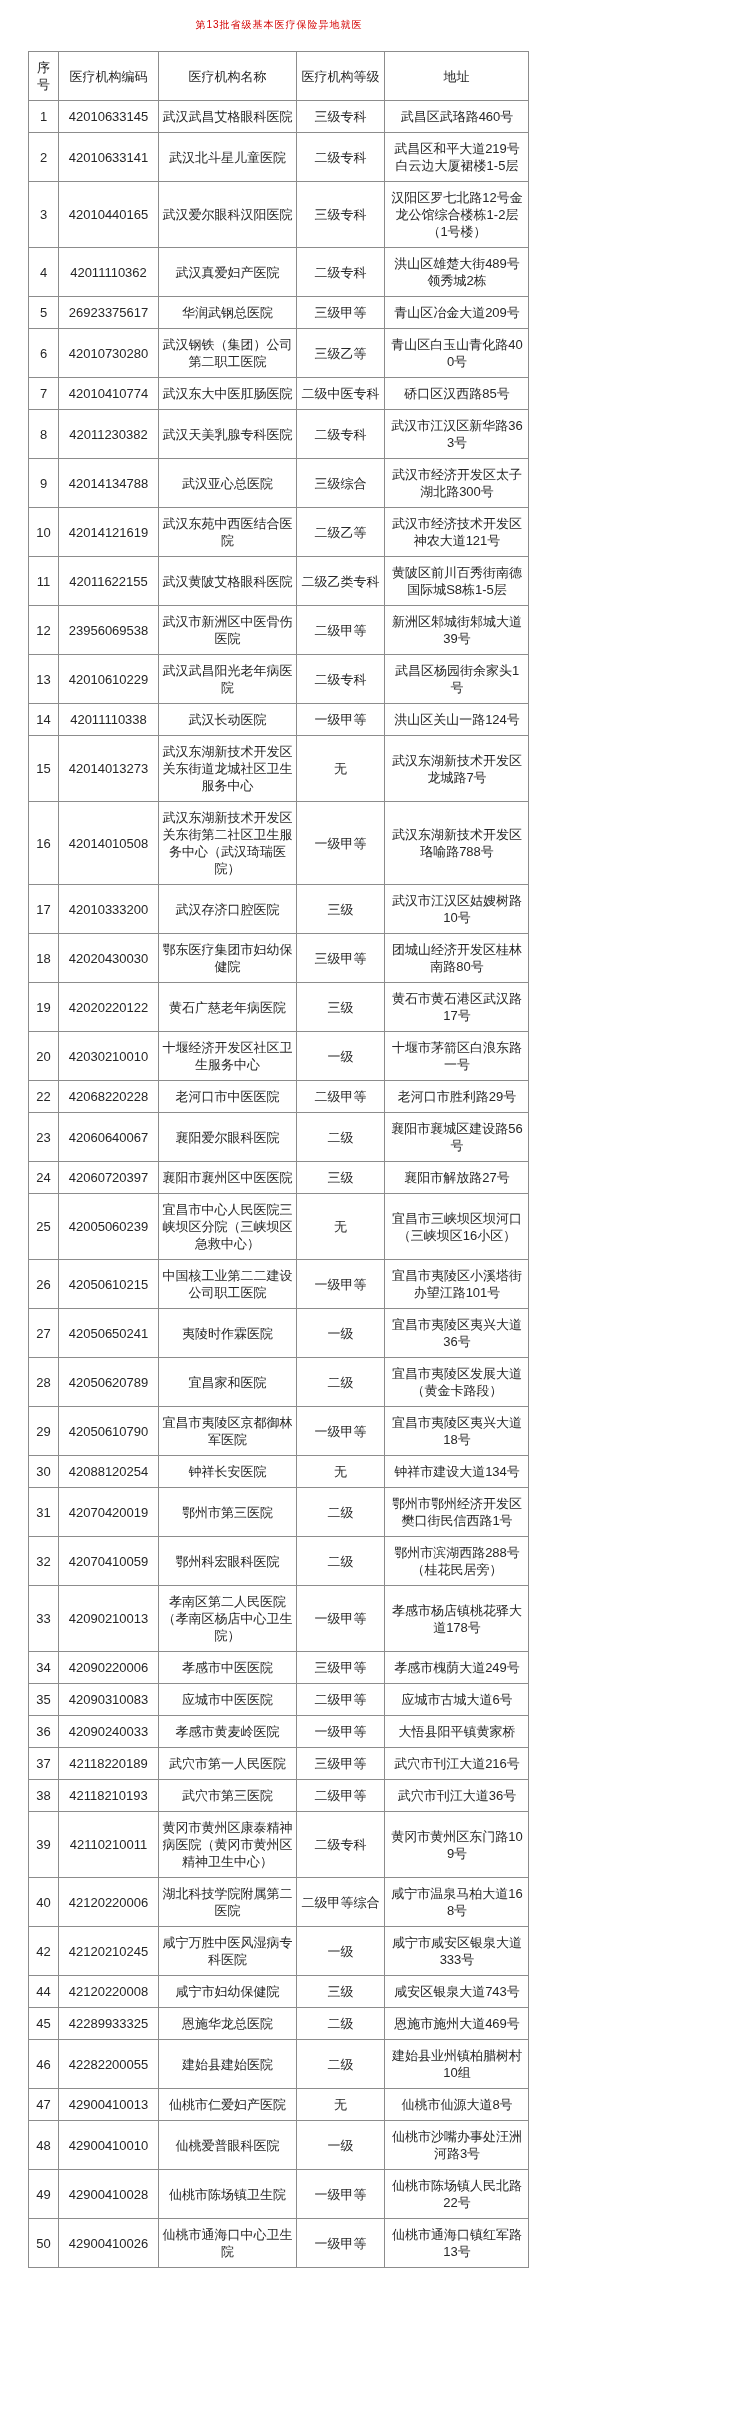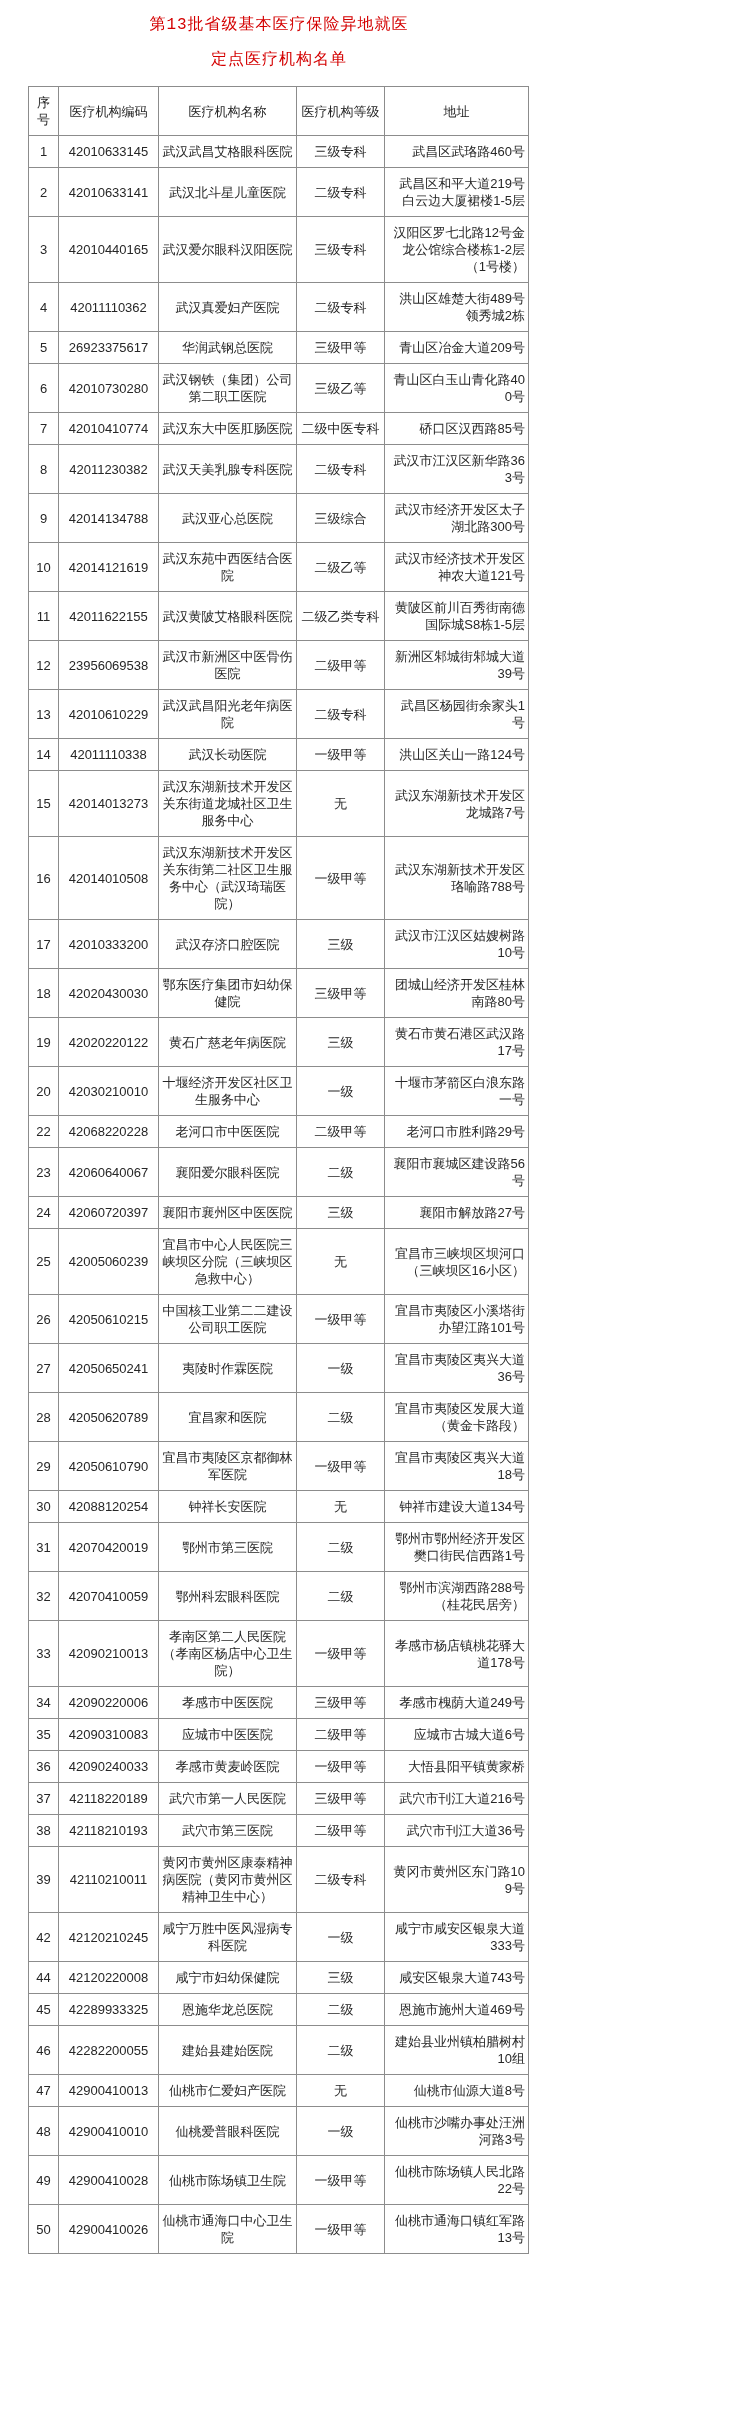--- a/index.html
+++ b/index.html
@@ -12,23 +12,22 @@
     color: #262626;
   }
   .content {
     width: 502px;
     margin-left: 28px;
     padding-top: 16px;
   }
   .doc-title {
     text-align: center;
     color: #d40000;
-    font-size: 16px;
+    font-size: 10px;
     letter-spacing: 1px;
-    font-family: Liberation Mono, monospace;
   }
   .doc-title .line {
     margin-bottom: 17px;
     line-height: 18px;
   }
   table.hospital-table {
     width: 500px;
     border-collapse: collapse;
     table-layout: fixed;
     margin-top: 8px;
@@ -38,35 +37,34 @@
     border: 1px solid #8c8c8c;
     font-size: 13px;
     line-height: 17px;
     padding: 7px 3px;
     text-align: center;
     vertical-align: middle;
     word-break: break-all;
     font-weight: normal;
     color: #262626;
   }
-  .hospital-table td.c-addr { text-align: right; padding-left: 4px; }
+  .hospital-table td.c-addr { text-align: center; padding-left: 4px; }
   col.w-no    { width: 30px; }
   col.w-code  { width: 100px; }
   col.w-name  { width: 138px; }
   col.w-level { width: 88px; }
   col.w-addr  { width: 144px; }
 </style>
 </head>
 <body>
 
 <div class="content">
 
   <header class="doc-title">
     <div class="line">第13批省级基本医疗保险异地就医</div>
-    <div class="line">定点医疗机构名单</div>
   </header>
 
   <table class="hospital-table">
     <colgroup>
       <col class="w-no">
       <col class="w-code">
       <col class="w-name">
       <col class="w-level">
       <col class="w-addr">
     </colgroup>
@@ -378,20 +376,27 @@
   </tr>
 
   <tr>
     <td class="c-no">39</td>
     <td class="c-code">42110210011</td>
     <td class="c-name">黄冈市黄州区康泰精神病医院（黄冈市黄州区精神卫生中心）</td>
     <td class="c-level">二级专科</td>
     <td class="c-addr">黄冈市黄州区东门路109号</td>
   </tr>
 
+  <tr>
+    <td class="c-no">40</td>
+    <td class="c-code">42120220006</td>
+    <td class="c-name">湖北科技学院附属第二医院</td>
+    <td class="c-level">二级甲等综合</td>
+    <td class="c-addr">咸宁市温泉马柏大道168号</td>
+  </tr>
 
 
   <tr>
     <td class="c-no">42</td>
     <td class="c-code">42120210245</td>
     <td class="c-name">咸宁万胜中医风湿病专科医院</td>
     <td class="c-level">一级</td>
     <td class="c-addr">咸宁市咸安区银泉大道333号</td>
   </tr>
 

